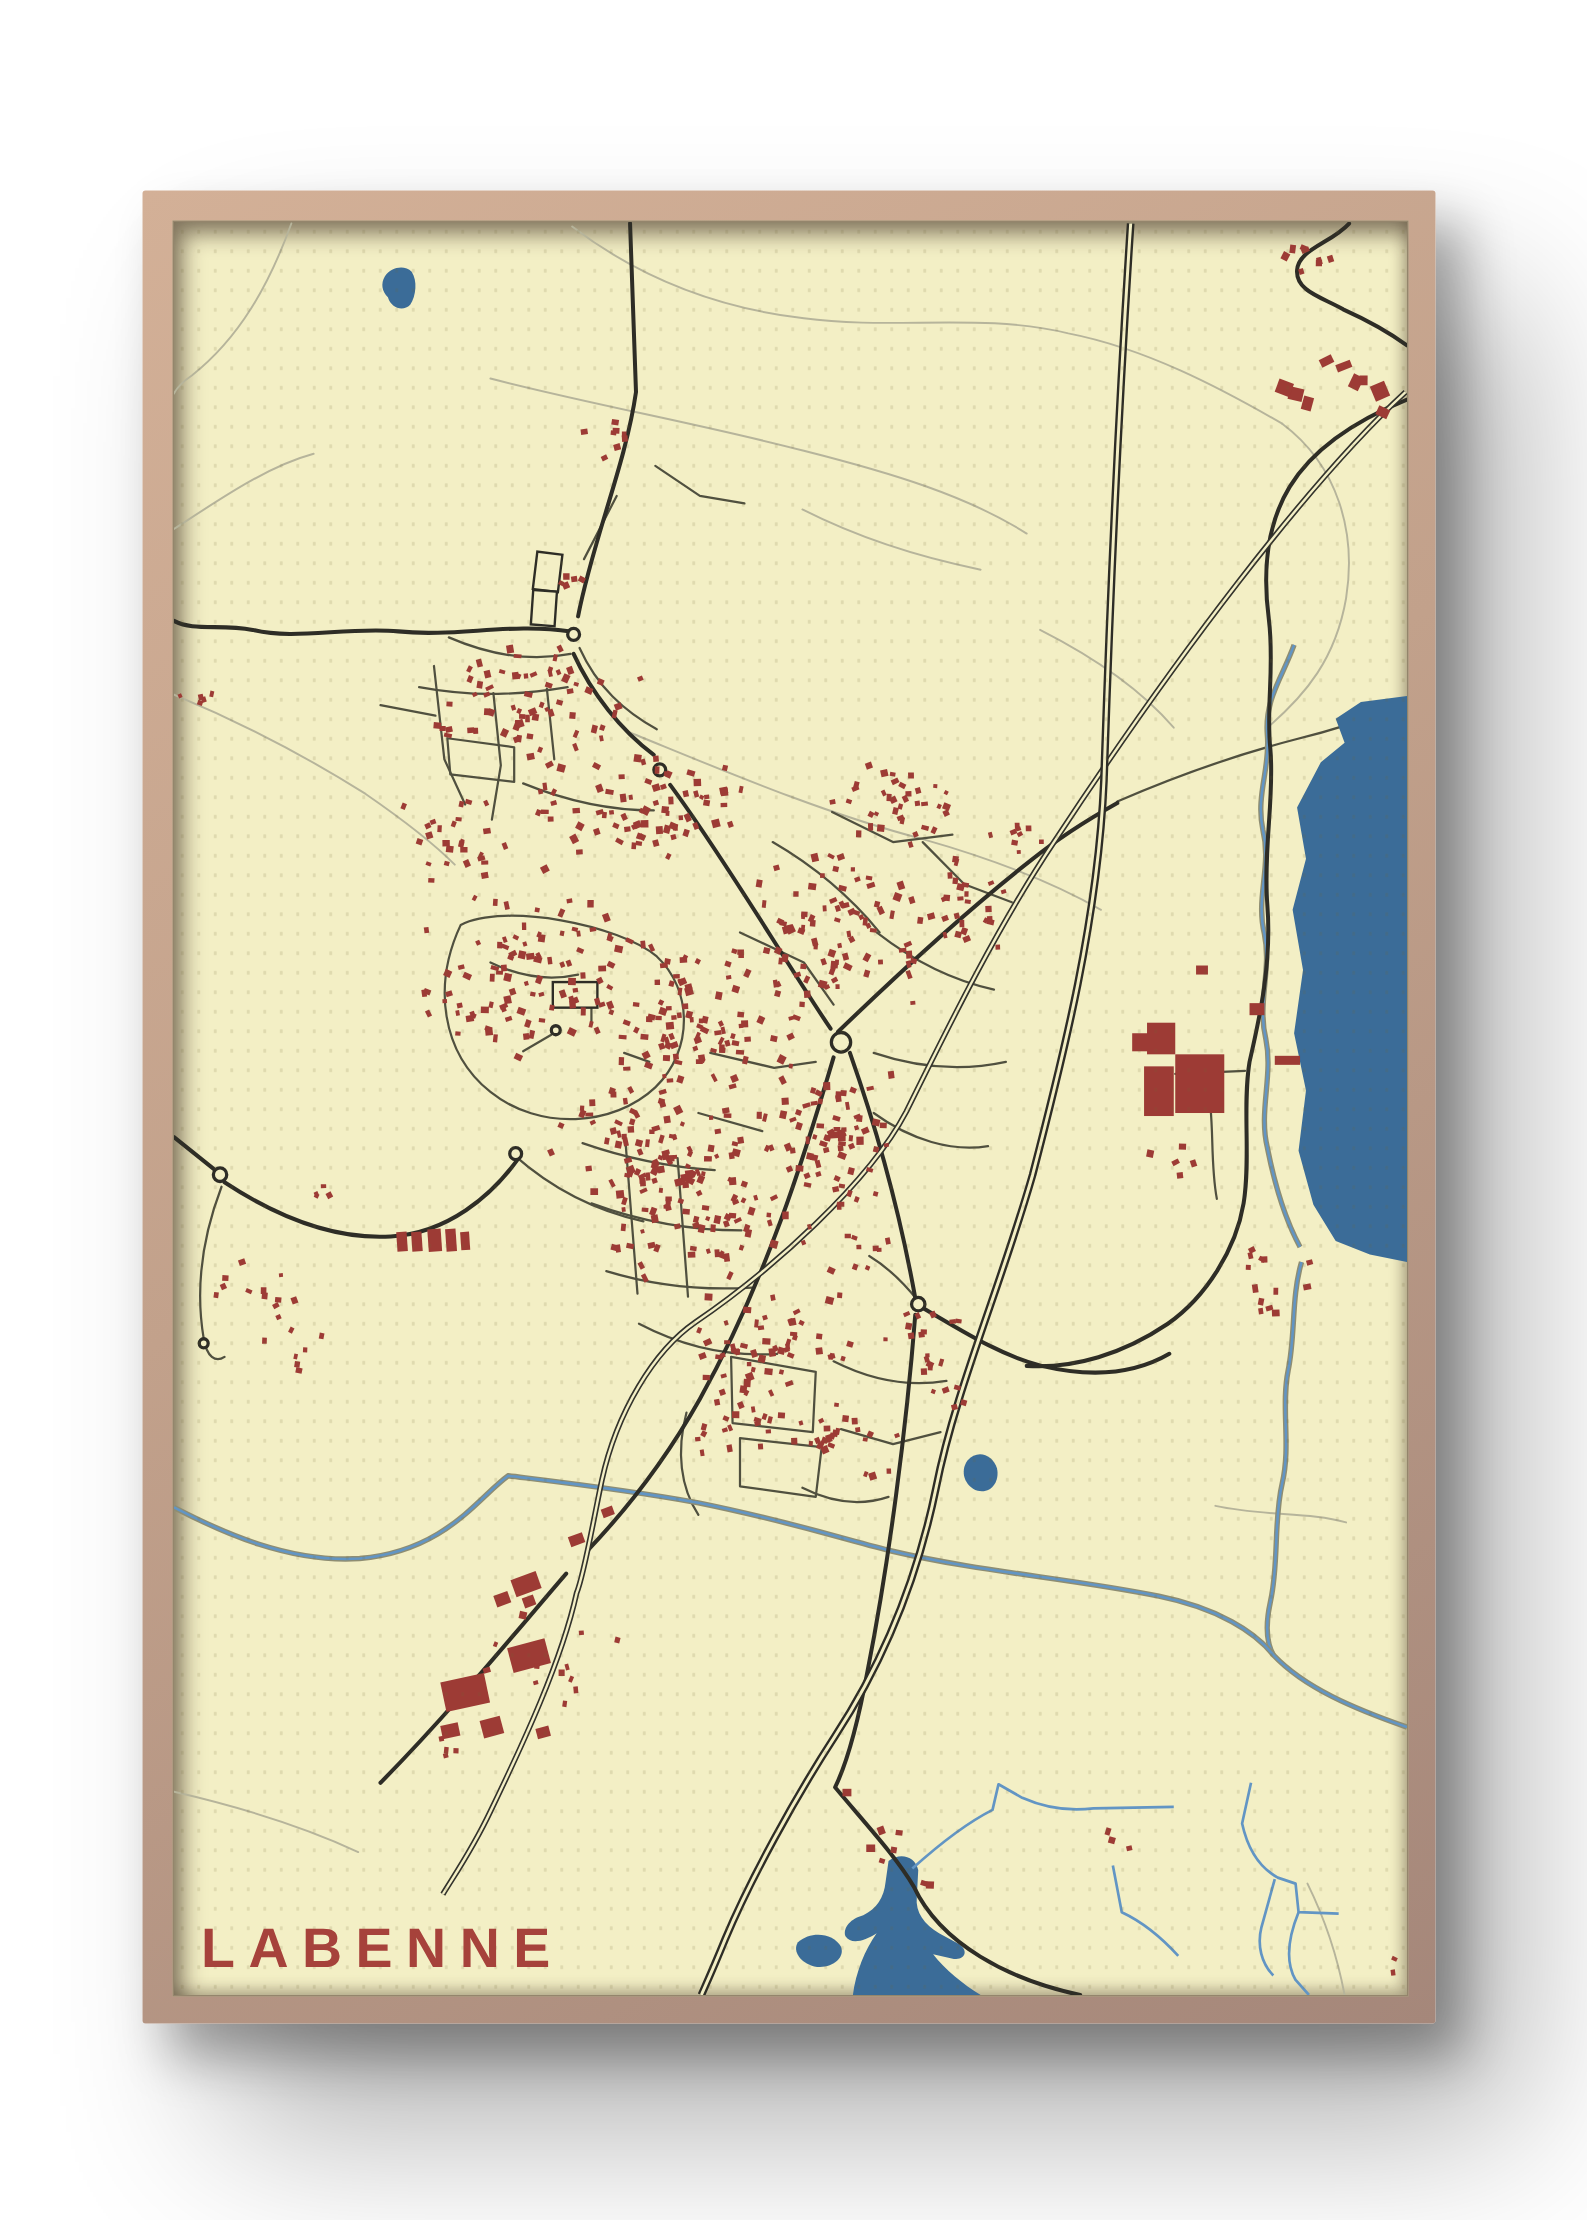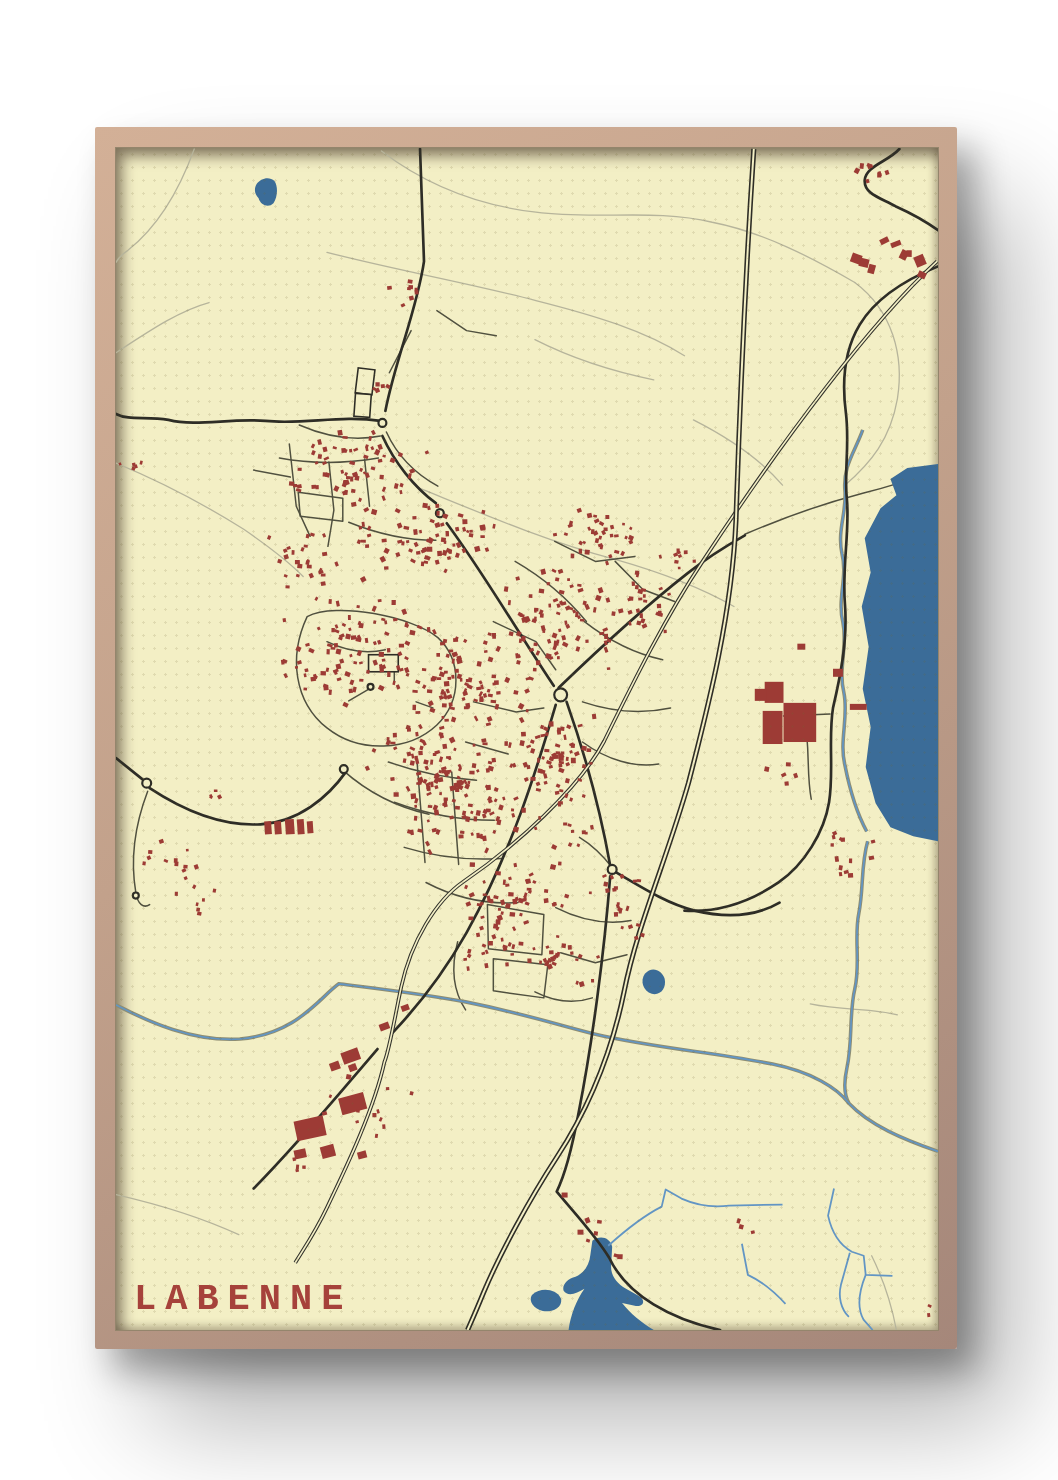--- a/index.html
+++ b/index.html
@@ -12,21 +12,20 @@
     position:absolute;left:95px;top:127px;width:862px;height:1222px;
     box-sizing:border-box;padding:20px;border-radius:2px;
     background:linear-gradient(150deg,var(--framelight) 0%,var(--framemid) 45%,var(--framedark) 100%);
     box-shadow:18px 22px 34px rgba(0,0,0,.33), 55px 72px 110px rgba(0,0,0,.30);
   }
   .map{
     position:relative;width:100%;height:100%;overflow:hidden;
     background-color:var(--mapbg);
     border:1px solid rgba(70,45,35,.55);
     box-shadow:inset 6px 8px 14px rgba(45,28,18,.55), inset -3px -4px 9px rgba(45,28,18,.28);
-    font-family:Liberation Mono, monospace;
   }
   .map::after{
     content:"";position:absolute;inset:0;pointer-events:none;
     background-image:radial-gradient(rgba(110,100,50,.15) 1px, transparent 1.3px);
     background-size:11px 13px;
   }
   svg{position:absolute;inset:0;width:100%;height:100%;display:block;}
   .trail{stroke:var(--trail);stroke-width:1.3;fill:none;stroke-linecap:round;}
   .minor{stroke:var(--minor);stroke-width:1.5;fill:none;stroke-linecap:round;stroke-linejoin:round;}
   .main{stroke:var(--mainroad);stroke-width:2.7;fill:none;stroke-linecap:round;stroke-linejoin:round;}

